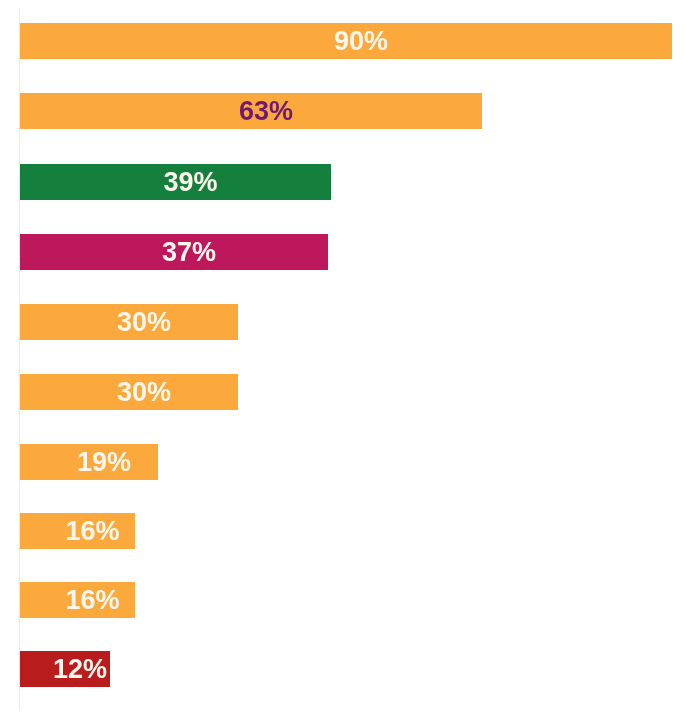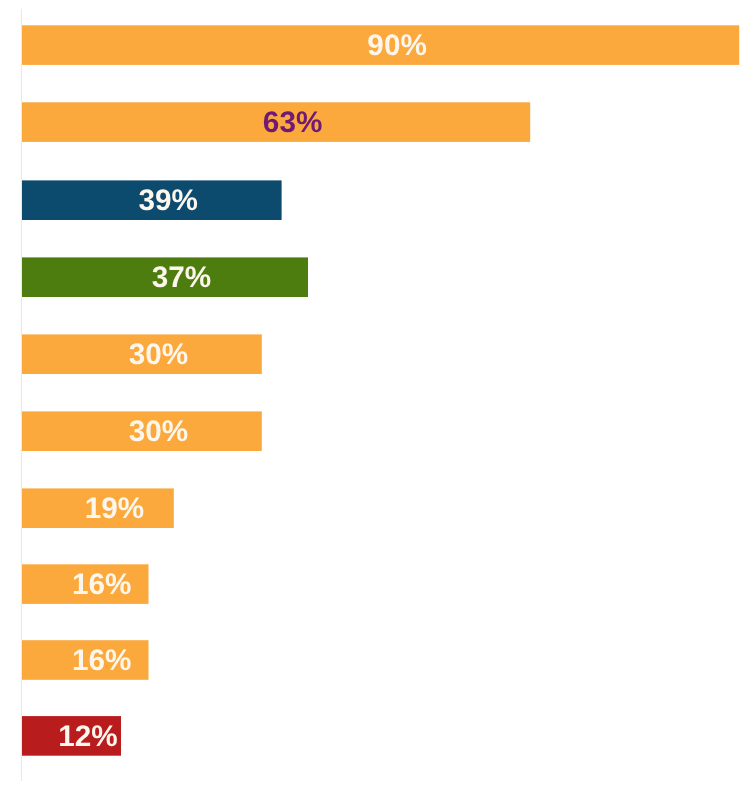--- a/index.html
+++ b/index.html
@@ -77,26 +77,26 @@
         <div class="bar-rect" style="width: 652px; background: rgb(251, 169, 60);">
           <span class="bar-label" style="color: rgb(253, 246, 236);">90%</span>
         </div>
       </div>
       <div class="bar-row" style="top: 93px;">
         <div class="bar-rect" style="width: 462px; background: rgb(251, 169, 60);">
           <span class="bar-label" style="color: #701a75;">63%</span>
         </div>
       </div>
       <div class="bar-row" style="top: 164px;">
-        <div class="bar-rect" style="width: 236px; background: #0c4a6e;">
+        <div class="bar-rect" style="width: 311px; background: #15803d;">
           <span class="bar-label" style="color: rgb(253, 246, 236);">39%</span>
         </div>
       </div>
       <div class="bar-row" style="top: 234px;">
-        <div class="bar-rect" style="width: 260px; background: #4d7c0f;">
+        <div class="bar-rect" style="width: 308px; background: #be185d;">
           <span class="bar-label" style="color: rgb(253, 246, 236);">37%</span>
         </div>
       </div>
       <div class="bar-row" style="top: 304px;">
         <div class="bar-rect" style="width: 218px; background: rgb(251, 169, 60);">
           <span class="bar-label" style="color: rgb(253, 246, 236);">30%</span>
         </div>
       </div>
       <div class="bar-row" style="top: 374px;">
         <div class="bar-rect" style="width: 218px; background: rgb(251, 169, 60);">

